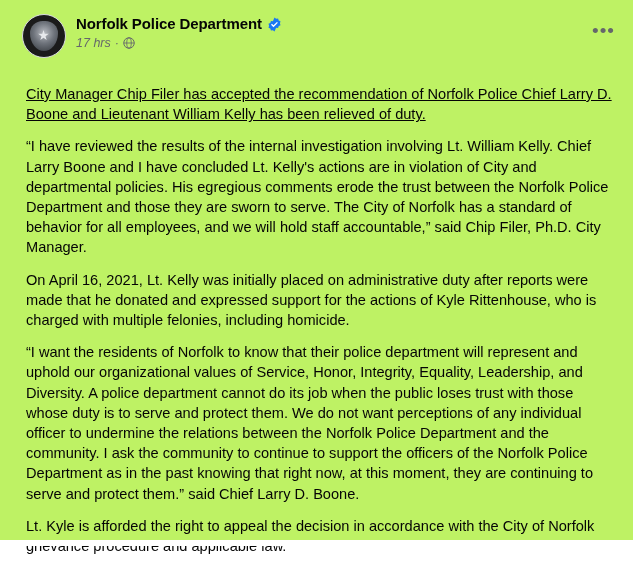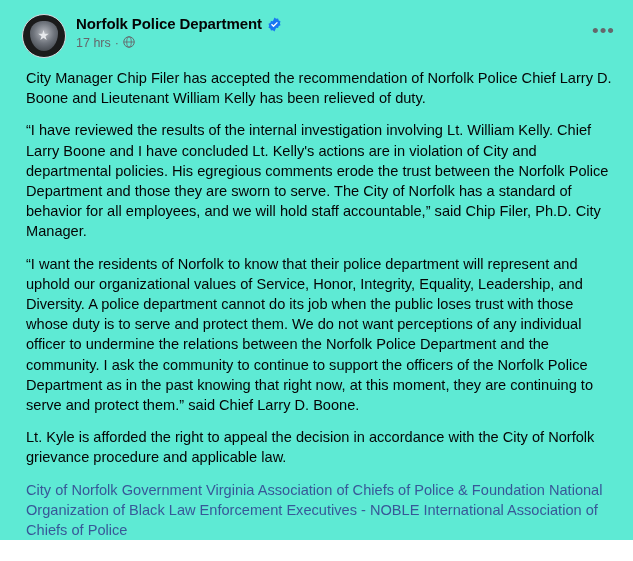--- a/index.html
+++ b/index.html
@@ -11,21 +11,21 @@
     height: 561px;
     background: #ffffff;
     font-family: "Liberation Sans", sans-serif;
     color: #050505;
     overflow: hidden;
   }
   .post {
     position: relative;
     width: 633px;
     height: 546px;
-    background: #5eead4;
+    background: #bef264;
     box-sizing: border-box;
   }
   
   .post-header {
     display: flex;
     align-items: flex-start;
     padding: 14px 14px 6px 22px;
   }
   .avatar {
     width: 42px;
@@ -74,23 +74,25 @@
     letter-spacing: -0.1px;
   }
   .verified {
     margin-left: 5px;
     width: 15px;
     height: 15px;
     display: inline-block;
   }
   .meta-row {
     display: flex;
+    align-items: center;
     margin-top: 3px;
     font-size: 12.5px;
     color: #65676b;
+    font-style: italic;
   }
   .meta-dot {
     margin: 0 4px;
     font-size: 12.5px;
     color: #65676b;
   }
   .globe-icon {
     width: 12px;
     height: 12px;
     display: inline-block;
@@ -109,21 +111,22 @@
   .post-body {
     padding: 0 18px 0 26px;
     font-size: 14.6px;
     line-height: 1.385;
     color: #050505;
   }
   .post-body p {
     margin: 0 0 12px 0;
   }
   .post-body p.first {
-    margin-top: 4px;
+    margin-top: 20px;
+    text-decoration: underline;
   }
   .tag-line {
     margin: 0 0 10px 0;
     font-size: 14.6px;
     line-height: 1.385;
     color: #385898;
     cursor: pointer;
   }
   .scroll-cut {
     position: absolute;
@@ -165,19 +168,20 @@
           </svg>
         </span>
       </div>
     </div>
     <div class="menu-dots">•••</div>
   </div>
 
   <div class="post-body">
     <p class="first">City Manager Chip Filer has accepted the recommendation of Norfolk Police Chief Larry D. Boone and Lieutenant William Kelly has been relieved of duty.</p>
     <p>“I have reviewed the results of the internal investigation involving Lt. William Kelly.  Chief Larry Boone and I have concluded Lt. Kelly's actions are in violation of City and departmental policies. His egregious comments erode the trust between the Norfolk Police Department and those they are sworn to serve. The City of Norfolk has a standard of behavior for all employees, and we will hold staff accountable,” said Chip Filer, Ph.D. City Manager.</p>
+    <p>On April 16, 2021, Lt. Kelly was initially placed on administrative duty after reports were made that he donated and expressed support for the actions of Kyle Rittenhouse, who is charged with multiple felonies, including homicide.</p>
     <p>“I want the residents of Norfolk to know that their police department will represent and uphold our organizational values of Service, Honor, Integrity, Equality, Leadership, and Diversity. A police department cannot do its job when the public loses trust with those whose duty is to serve and protect them. We do not want perceptions of any individual officer to undermine the relations between the Norfolk Police Department and the community. I ask the community to continue to support the officers of the Norfolk Police Department as in the past knowing that right now, at this moment, they are continuing to serve and protect them.” said Chief Larry D. Boone.</p>
     <p>Lt. Kyle is afforded the right to appeal the decision in accordance with the City of Norfolk grievance procedure and applicable law.</p>
     <div class="tag-line">City of Norfolk Government Virginia Association of Chiefs of Police &amp; Foundation National Organization of Black Law Enforcement Executives - NOBLE International Association of Chiefs of Police</div>
   </div>
 
   <div class="scroll-cut"></div>
 </div>
 
 </body></html>

